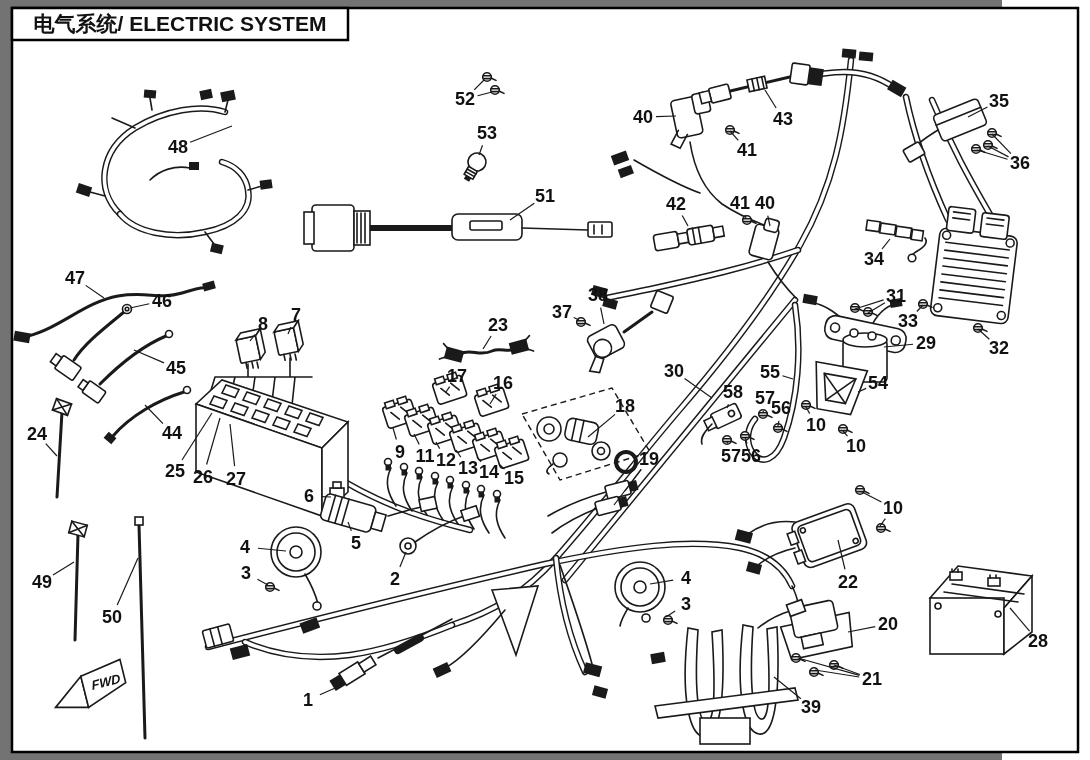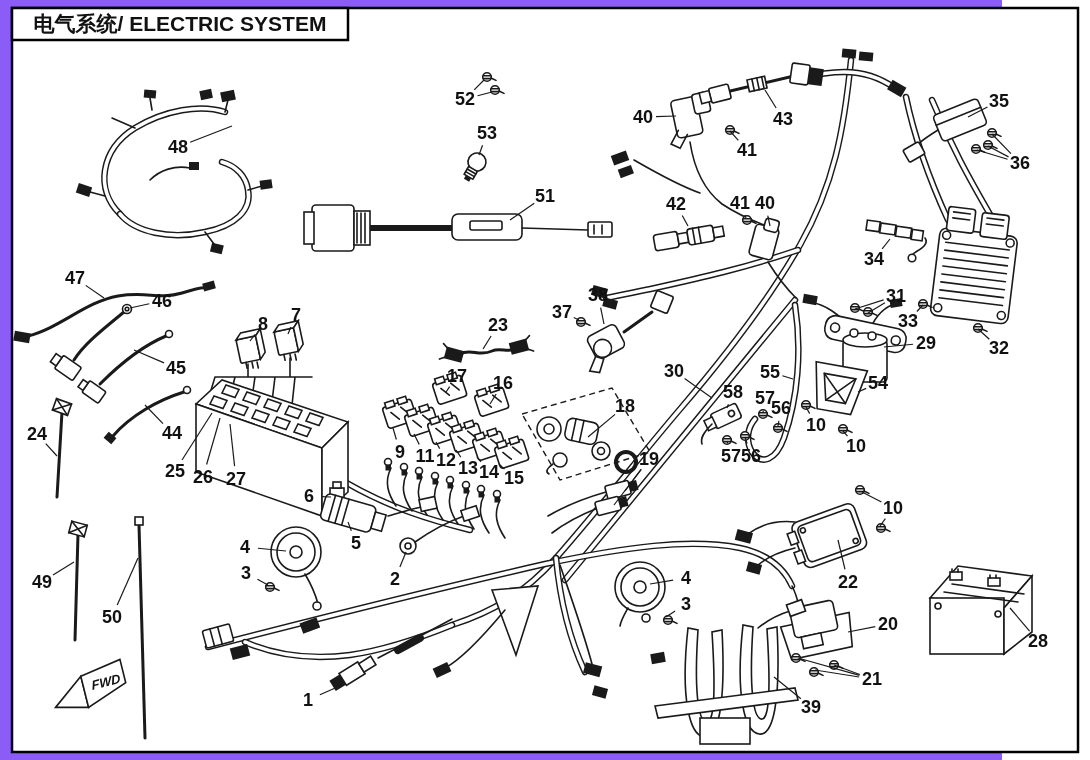--- a/index.html
+++ b/index.html
@@ -1,16 +1,16 @@
 <!DOCTYPE html>
 <html><head>
 <meta charset="utf-8">
 <style>
   html,body{margin:0;padding:0;background:#fff;}
-  .page{position:relative;width:1002px;height:760px;background:#8b5cf6;font-family:"Liberation Sans",sans-serif;}
+  .page{position:relative;width:1002px;height:760px;background:#737373;font-family:"Liberation Sans",sans-serif;}
   svg{position:absolute;left:0;top:0;}
   .w   {stroke:#1a1a1a;stroke-width:1.6;fill:none;stroke-linecap:round;}
   .w2  {stroke:#1a1a1a;stroke-width:3;fill:none;stroke-linecap:round;}
   .tube-o{stroke:#1a1a1a;stroke-width:6.5;fill:none;stroke-linecap:round;}
   .tube-i{stroke:#ffffff;stroke-width:3.6;fill:none;stroke-linecap:round;}
   .wh  {fill:#ffffff;stroke:#1a1a1a;stroke-width:1.6;}
   .blk {fill:#1a1a1a;stroke:none;}
   .dash{fill:none;stroke:#1a1a1a;stroke-width:1.4;stroke-dasharray:6 4;}
   text.lbl{font:bold 18px "Liberation Sans",sans-serif;fill:#111;}
   text.ttl{font:bold 21px "Liberation Sans",sans-serif;fill:#111;}

